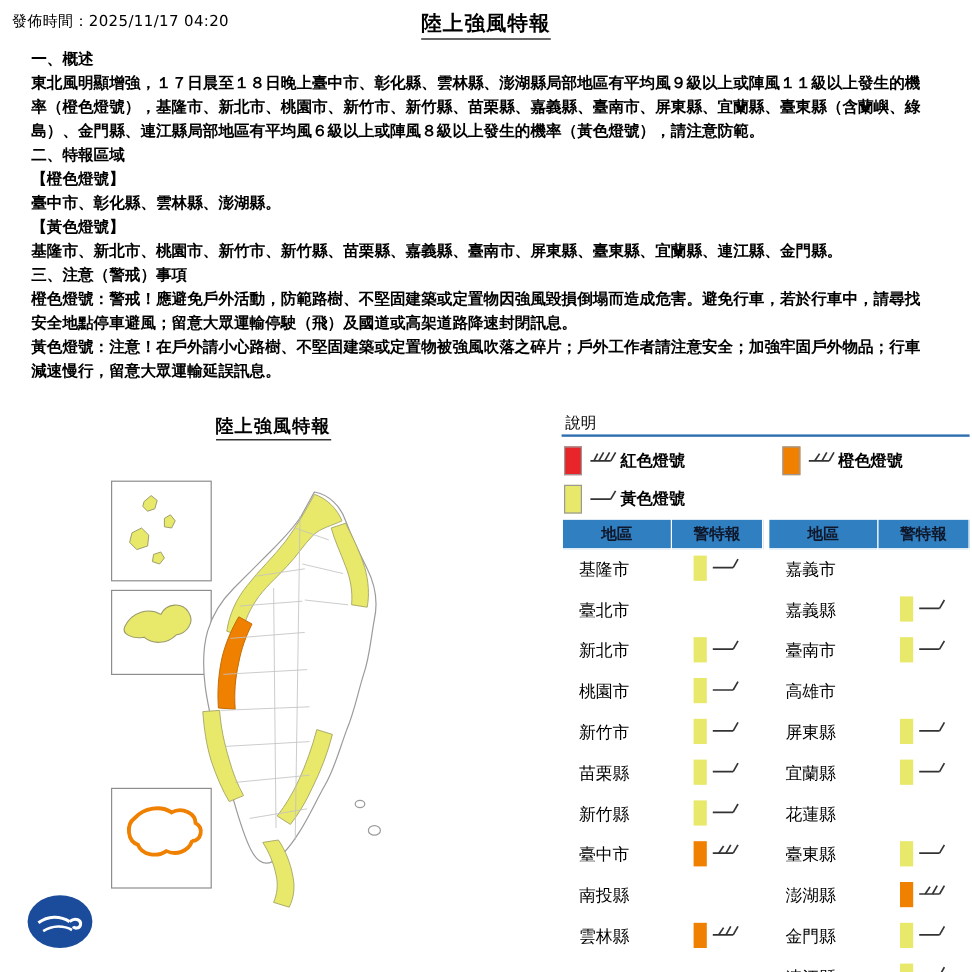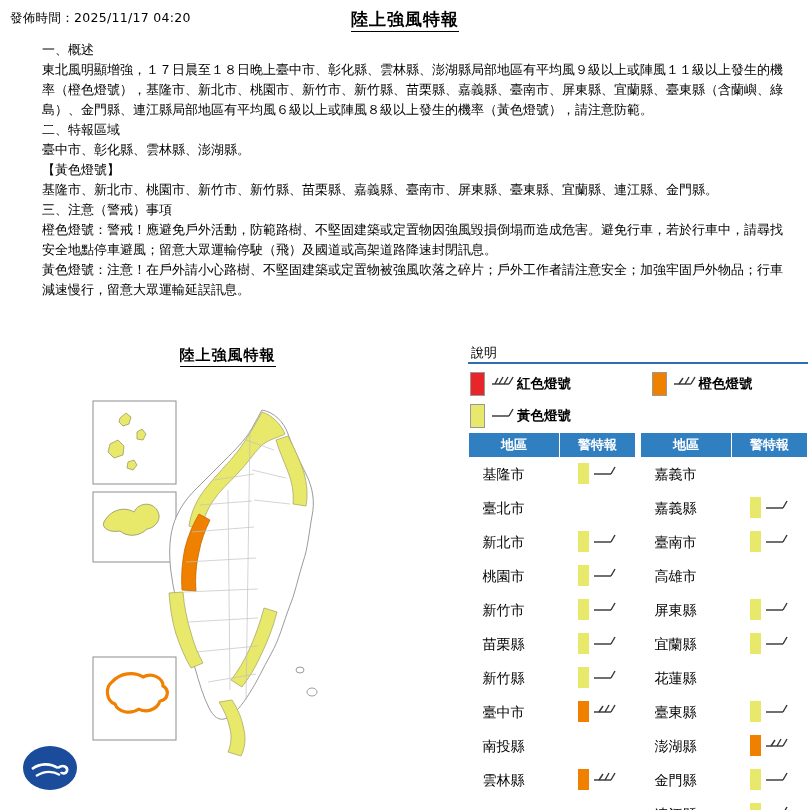--- a/index.html
+++ b/index.html
@@ -20,22 +20,22 @@
   }
   .doc-title{
     position:absolute;left:0;top:8px;width:810px;
     text-align:center;font-size:17px;font-weight:bold;
     letter-spacing:1px;
   }
   .doc-title span{border-bottom:1.5px solid #000;padding-bottom:2px;}
 
   
   .body-text{
-    position:absolute;left:42px;top:40px;width:745px;
-    font-size:13px;line-height:20px;
+    position:absolute;left:26px;top:40px;width:745px;
+    font-size:13px;line-height:20px;font-weight:bold;
   }
   .body-text p{margin:0;}
   .sec{margin-top:1px;}
 
   
   .lower{
     position:absolute;left:0;top:336px;width:810px;height:474px;
   }
 
   
@@ -67,21 +67,21 @@
   .legend-label{font-size:13.5px;font-weight:bold;}
   .wind-ico{width:26px;height:22px;margin-right:2px;}
 
   
   .tables{position:absolute;left:2px;top:96px;width:340px;}
   .tbl{
     width:168px;border-collapse:collapse;float:left;font-size:13px;
   }
   .tbl+.tbl{margin-left:4px;}
   .tbl th{
-    background:#2f7fc1;color:#ffffff;font-weight:bold;font-size:13px;
+    background:#2f7fc1;color:#0f172a;font-weight:bold;font-size:13px;
     height:22px;text-align:center;border:1px solid #fff;
   }
   .tbl td{
     height:32px;border:none;vertical-align:middle;
   }
   .tbl td.area{padding-left:14px;font-size:14px;white-space:nowrap;}
   .tbl td.warn{width:74px;text-align:center;}
   .warnbox{display:inline-flex;align-items:center;justify-content:center;}
   .bar{width:11px;height:21px;display:inline-block;margin-right:2px;}
   .bar-y{background:#e8e86a;}
@@ -95,20 +95,21 @@
 
 <div class="page">
 
   <div class="issue-time">發佈時間：2025/11/17 04:20</div>
   <div class="doc-title"><span>陸上強風特報</span></div>
 
   <div class="body-text">
     <p class="sec">一、概述</p>
     <p>東北風明顯增強，１７日晨至１８日晚上臺中市、彰化縣、雲林縣、澎湖縣局部地區有平均風９級以上或陣風１１級以上發生的機率（橙色燈號），基隆市、新北市、桃園市、新竹市、新竹縣、苗栗縣、嘉義縣、臺南市、屏東縣、宜蘭縣、臺東縣（含蘭嶼、綠島）、金門縣、連江縣局部地區有平均風６級以上或陣風８級以上發生的機率（黃色燈號），請注意防範。</p>
     <p class="sec">二、特報區域</p>
+    <p>【橙色燈號】</p>
     <p>臺中市、彰化縣、雲林縣、澎湖縣。</p>
     <p>【黃色燈號】</p>
     <p>基隆市、新北市、桃園市、新竹市、新竹縣、苗栗縣、嘉義縣、臺南市、屏東縣、臺東縣、宜蘭縣、連江縣、金門縣。</p>
     <p class="sec">三、注意（警戒）事項</p>
     <p>橙色燈號：警戒！應避免戶外活動，防範路樹、不堅固建築或定置物因強風毀損倒塌而造成危害。避免行車，若於行車中，請尋找安全地點停車避風；留意大眾運輸停駛（飛）及國道或高架道路降速封閉訊息。</p>
     <p>黃色燈號：注意！在戶外請小心路樹、不堅固建築或定置物被強風吹落之碎片；戶外工作者請注意安全；加強牢固戶外物品；行車減速慢行，留意大眾運輸延誤訊息。</p>
   </div>
 
   <div class="lower">
 

